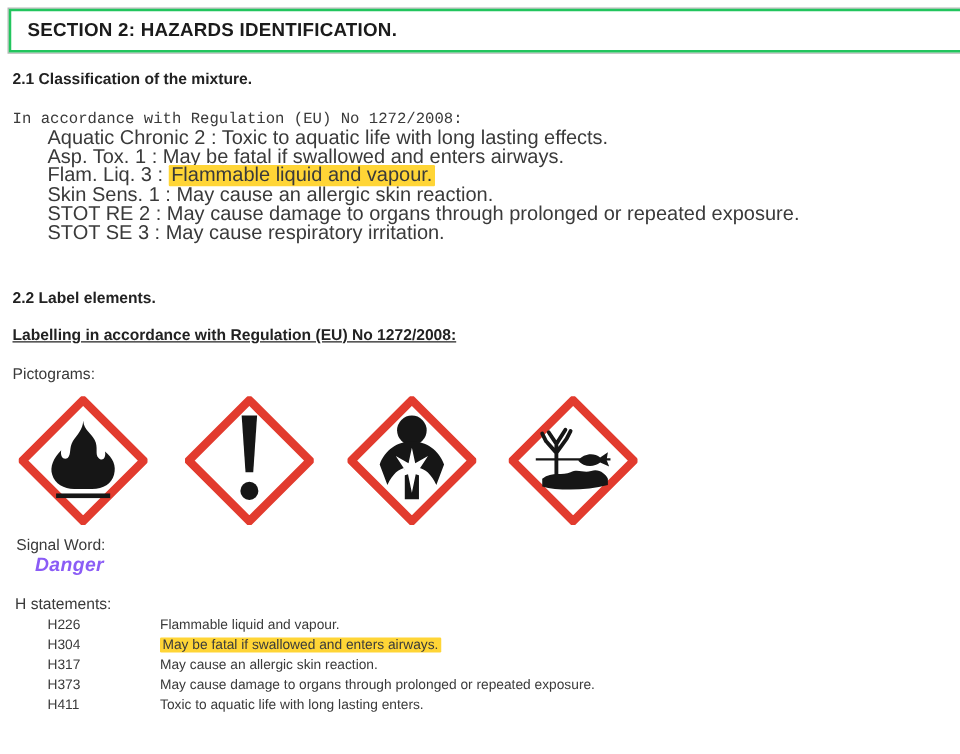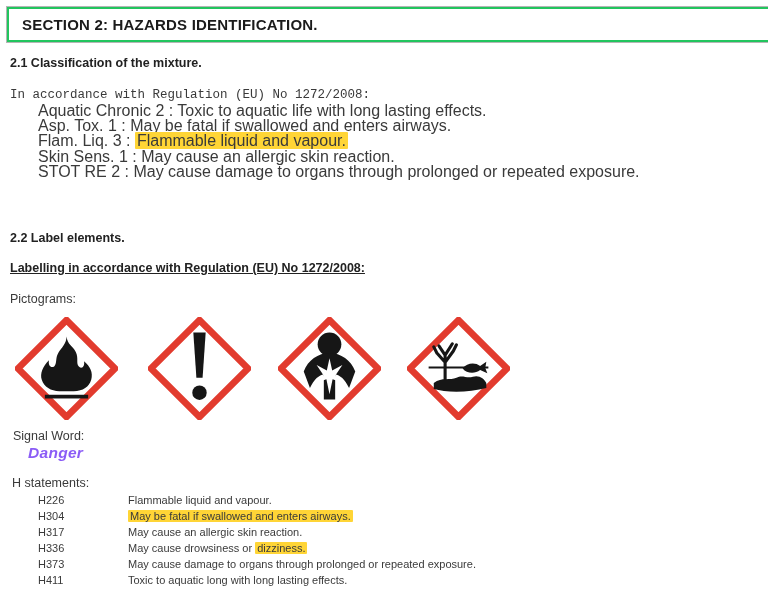--- a/index.html
+++ b/index.html
@@ -57,20 +57,21 @@
   <div class="abs h-bold" style="left:10px;top:56px;">2.1 Classification of the mixture.</div>
 
   <div class="abs body-txt" style="left:10px;top:88px;font-family:Liberation Mono, monospace;">In accordance with Regulation (EU) No 1272/2008:</div>
 
   <div id="cls-list" class="abs">
     <div><span>Aquatic Chronic 2 : Toxic to aquatic life with long lasting effects.</span></div>
     <div><span>Asp. Tox. 1 : May be fatal if swallowed and enters airways.</span></div>
     <div><span>Flam. Liq. 3 : </span><span class="hl">Flammable liquid and vapour.</span></div>
     <div><span>Skin Sens. 1 : May cause an allergic skin reaction.</span></div>
     <div><span>STOT RE 2 : May cause damage to organs through prolonged or repeated exposure.</span></div>
+    <div><span>STOT SE 3 : May cause respiratory irritation.</span></div>
   </div>
 
   <div class="abs h-bold" style="left:10px;top:231px;">2.2 Label elements.</div>
 
   <div class="abs h-bold underlined" style="left:10px;top:261px;">Labelling in accordance with Regulation (EU) No 1272/2008:</div>
 
   <div class="abs body-txt" style="left:10px;top:292px;">Pictograms:</div>
 
   <div class="picto" style="left:15px;">
     <svg viewBox="0 0 100 100">
@@ -119,26 +120,22 @@
     </div>
     <div class="h-row">
       <span class="h-code">H304</span>
       <span class="h-text"><span></span><span class="hl">May be fatal if swallowed and enters airways.</span></span>
     </div>
     <div class="h-row">
       <span class="h-code">H317</span>
       <span class="h-text"><span>May cause an allergic skin reaction.</span></span>
     </div>
     <div class="h-row">
-      <span class="h-code">H336</span>
-      <span class="h-text"><span>May cause drowsiness or </span><span class="hl">dizziness.</span></span>
-    </div>
-    <div class="h-row">
       <span class="h-code">H373</span>
       <span class="h-text"><span>May cause damage to organs through prolonged or repeated exposure.</span></span>
     </div>
     <div class="h-row">
       <span class="h-code">H411</span>
-      <span class="h-text"><span>Toxic to aquatic long with long lasting effects.</span></span>
+      <span class="h-text"><span>Toxic to aquatic life with long lasting enters.</span></span>
     </div>
   </div>
 
 </div>
 
 </body></html>

